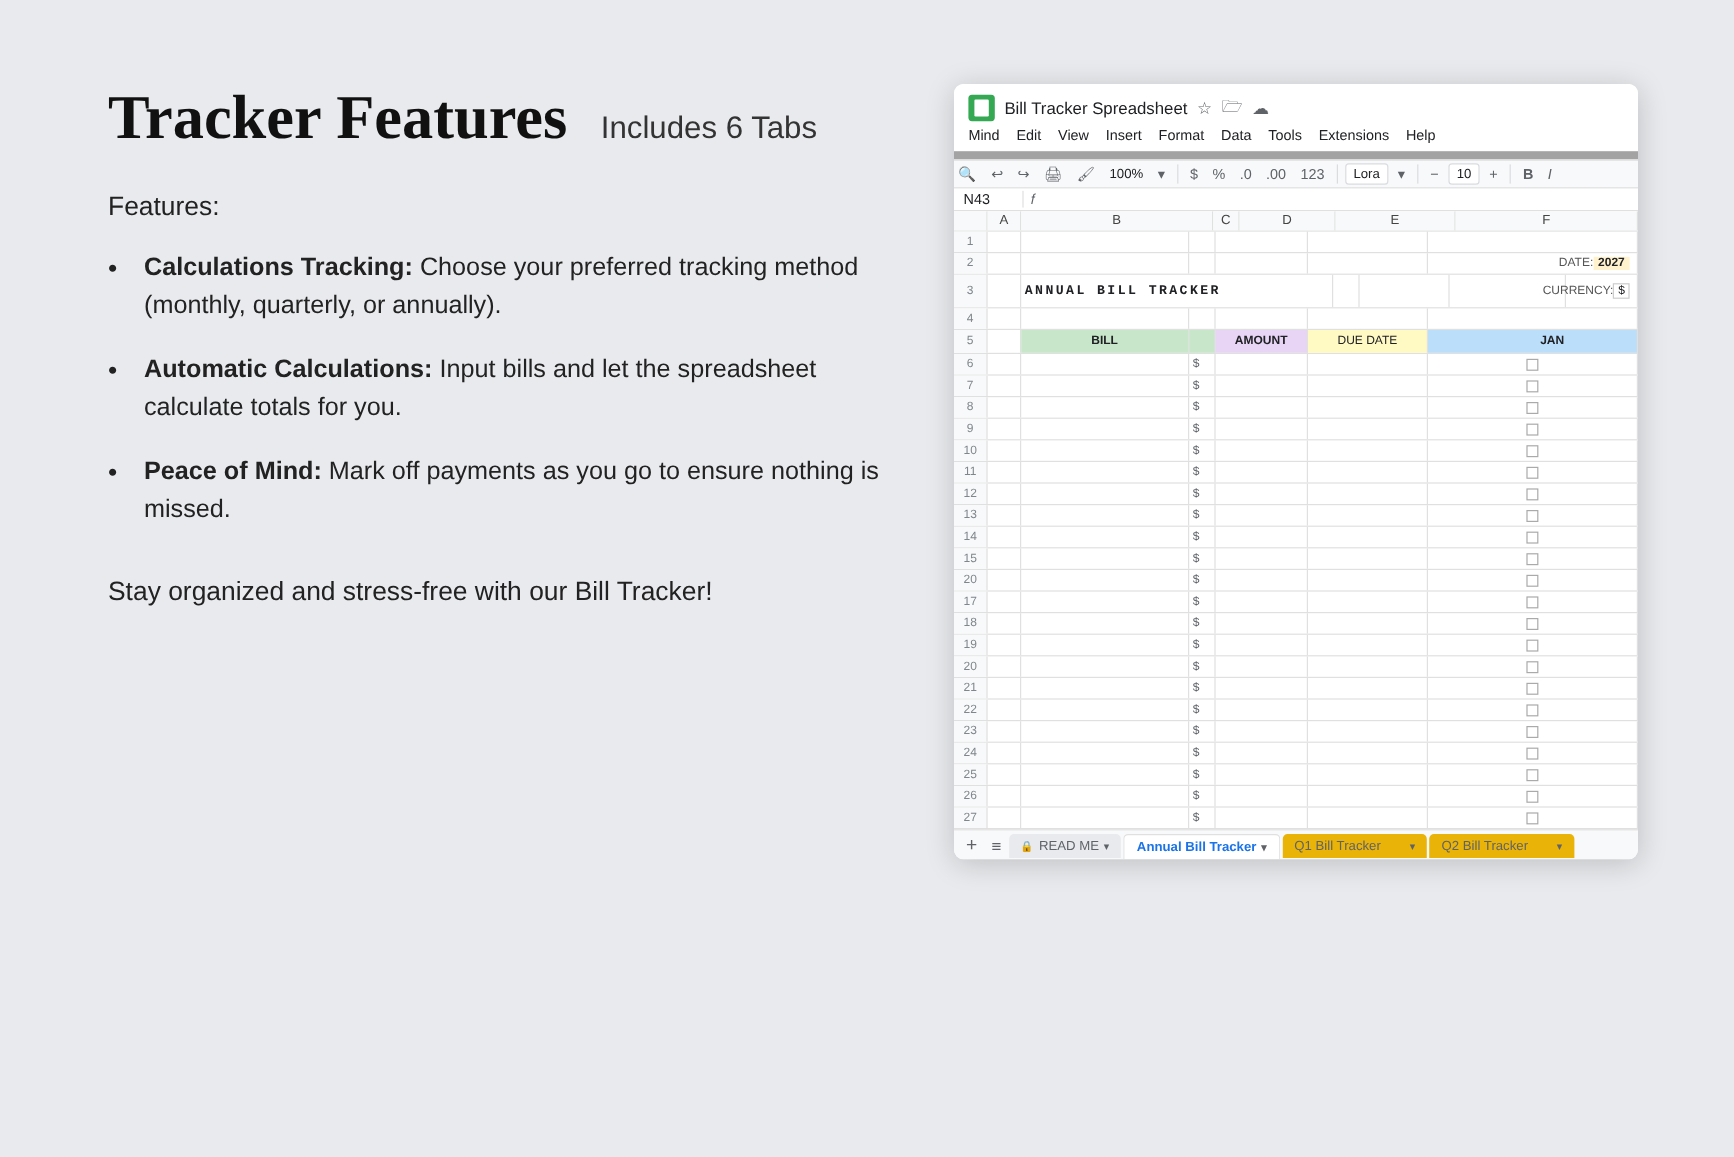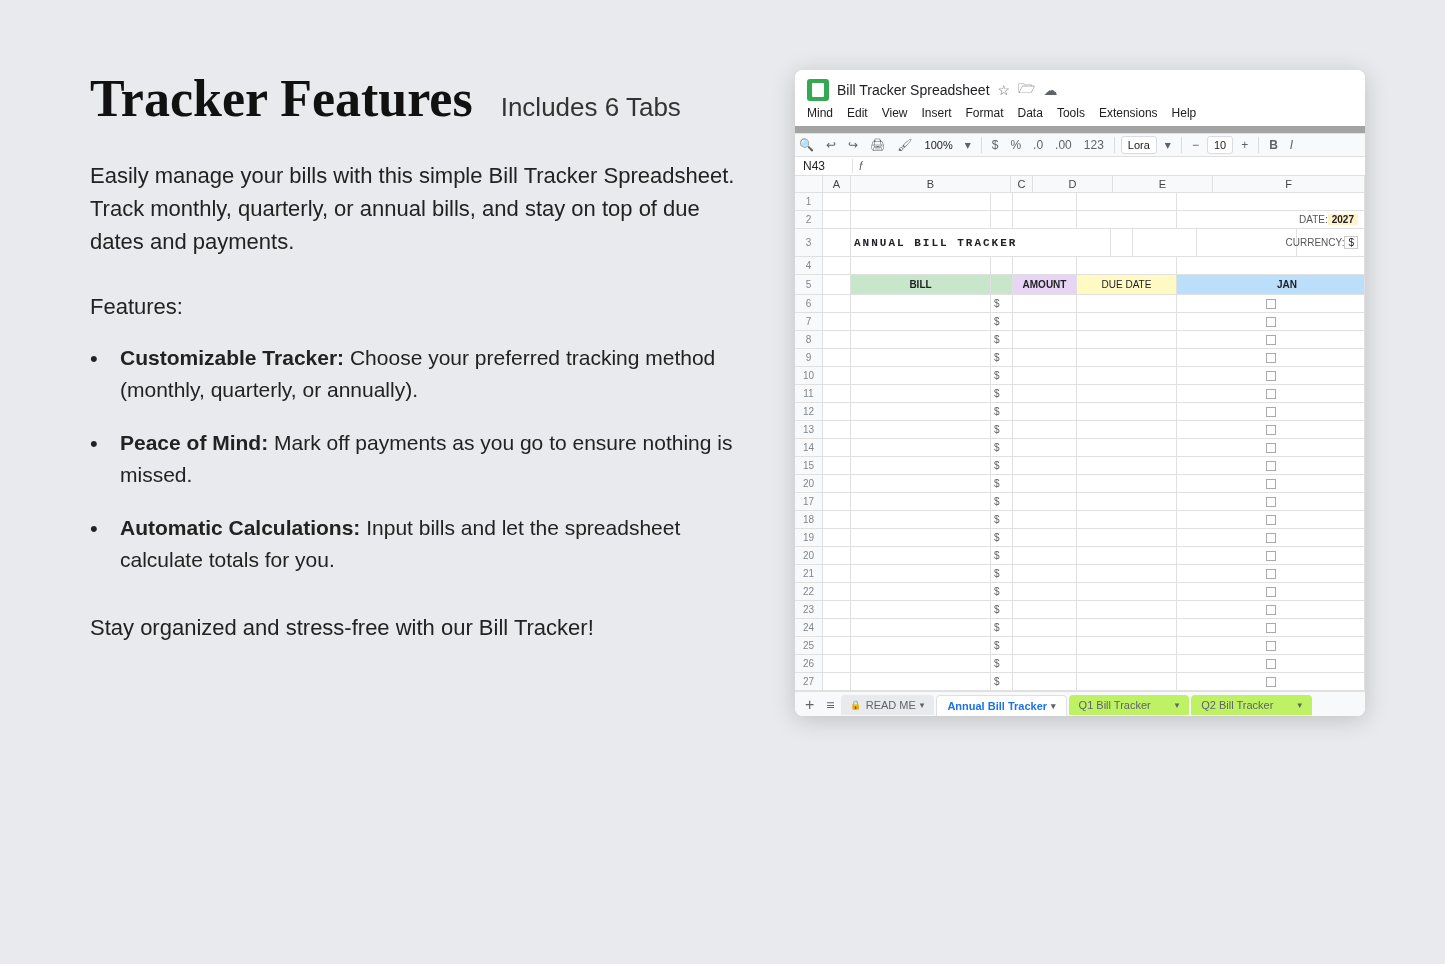--- a/index.html
+++ b/index.html
@@ -299,21 +299,21 @@
       padding: 1px 3px;
       font-size: 10px;
       color: #202124;
       display: flex;
       align-items: center;
     }
 
     .cell-a { width: 28px; min-width: 28px; }
     .cell-b { width: 140px; }
     .cell-c { width: 22px; }
-    .cell-d { width: 64px; justify-content: center; }
+    .cell-d { width: 77px; justify-content: center; }
     .cell-e { width: 100px; justify-content: center; }
     .cell-f { min-width: 60px; flex: 1; justify-content: center; }
 
     
     .header-cell {
       background: #c8e6c9;
       font-weight: 600;
       font-size: 10px;
       text-align: center;
       justify-content: center;
@@ -380,21 +380,21 @@
 
     .tab-active {
       background: #fff;
       color: #1a73e8;
       font-weight: 600;
       border: 1px solid #e0e0e0;
       border-bottom: none;
     }
 
     .tab-normal {
-      background: #bef264;
+      background: #eab308;
       color: #5f6368;
       gap: 24px;
     }
 
     .lock-icon {
       font-size: 9px;
     }
 
     .tab-dropdown {
       font-size: 9px;
@@ -420,36 +420,35 @@
 
 <div class="page-container">
 
   <div class="left-panel">
 
     <div class="title-row">
       <h1 class="main-title">Tracker Features</h1>
       <span class="subtitle-tabs">Includes 6 Tabs</span>
     </div>
 
-    <p class="intro-text">Easily manage your bills with this simple Bill Tracker Spreadsheet. Track monthly, quarterly, or annual bills, and stay on top of due dates and payments.</p>
 
     <p class="features-label">Features:</p>
 
     <ul class="features-list">
       <li>
-        <strong>Customizable Tracker:</strong>
+        <strong>Calculations Tracking:</strong>
         <span> Choose your preferred tracking method (monthly, quarterly, or annually).</span>
+      </li>
+      <li>
+        <strong>Automatic Calculations:</strong>
+        <span> Input bills and let the spreadsheet calculate totals for you.</span>
       </li>
       <li>
         <strong>Peace of Mind:</strong>
         <span> Mark off payments as you go to ensure nothing is missed.</span>
-      </li>
-      <li>
-        <strong>Automatic Calculations:</strong>
-        <span> Input bills and let the spreadsheet calculate totals for you.</span>
       </li>
     </ul>
 
     <p class="closing-text">Stay organized and stress-free with our Bill Tracker!</p>
 
   </div>
 
   <div class="right-panel">
 
     <div class="sheets-topbar">

